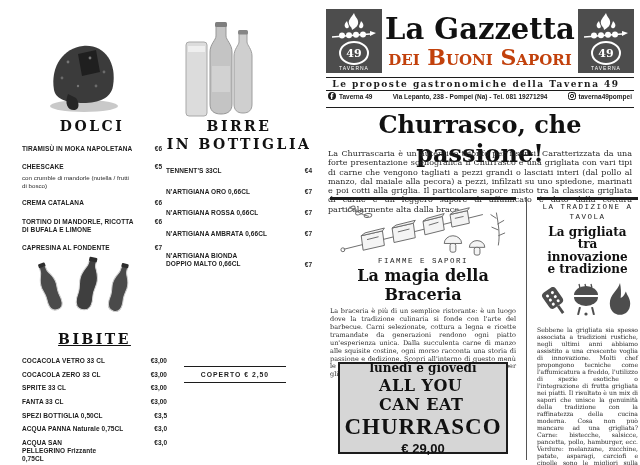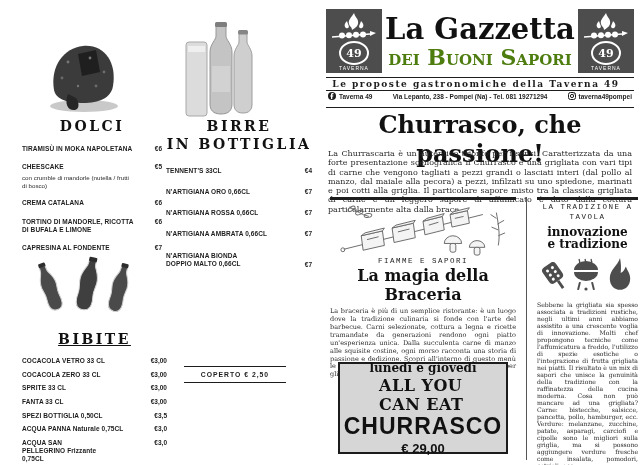--- a/index.html
+++ b/index.html
@@ -22,37 +22,37 @@
   .dolci-list .mi { margin-bottom:10px; }
   .birre-list .mi { margin-bottom:13px; }
   .bibite-list .mi { margin-bottom:5.5px; }
   .coperto { border-top:1px solid #1c1c1c; border-bottom:1px solid #1c1c1c; padding:4px 0; text-align:center; font-size:6.8px; font-weight:bold; letter-spacing:1px; }
 
   
   #page-right { position:absolute; left:320px; top:0; width:320px; height:465px; }
   .masthead { position:absolute; top:6px; left:6px; right:6px; height:70px; display:flex; align-items:center; justify-content:space-between; }
   .mast-center { flex:1; text-align:center; }
   .mast-l1 { font-family:"DejaVu Serif",serif; font-weight:bold; font-size:29px; line-height:1.0; color:#111; }
-  .mast-l2 { font-family:"DejaVu Serif",serif; font-weight:bold; font-variant:small-caps; font-size:22px; line-height:1.0; color:#4d7c0f; margin-top:2px; }
+  .mast-l2 { font-family:"DejaVu Serif",serif; font-weight:bold; font-variant:small-caps; font-size:22px; line-height:1.0; color:#c2410c; margin-top:2px; }
   .tagline { position:absolute; top:79px; left:0; right:8px; text-align:center; font-family:"DejaVu Serif",serif; font-weight:bold; font-size:9px; letter-spacing:1.5px; white-space:nowrap; }
   .contact { position:absolute; top:92px; left:8px; right:8px; display:flex; align-items:center; justify-content:space-between; font-size:6.5px; font-weight:bold; }
   .c-group { display:flex; align-items:center; gap:3px; }
   .headline { position:absolute; top:110px; left:0; right:0; text-align:center; font-family:"DejaVu Serif",serif; font-weight:bold; font-size:24px; color:#111; }
   .lead { position:absolute; top:149px; left:8px; right:8px; font-family:"DejaVu Serif",serif; font-size:8px; line-height:1.16; text-align:justify; color:#2a2a2a; }
   .vdiv { position:absolute; left:206px; top:197px; width:1px; height:263px; background:#555; }
 
   .braceria { position:absolute; left:10px; top:201px; width:186px; text-align:center; }
   .kicker { font-family:Liberation Mono, monospace; font-size:7.5px; letter-spacing:1.5px; color:#222; }
   .b-head { font-family:"DejaVu Serif",serif; font-weight:bold; font-size:16px; color:#111; margin-top:1px; }
   .b-body { font-family:"DejaVu Serif",serif; font-size:6.5px; line-height:1.22; text-align:justify; color:#2a2a2a; margin-top:4px; }
 
   .promo { position:absolute; left:18px; top:362px; width:170px; height:92px; background:#d6d6d6; border:2px solid #1c1c1c; display:flex; flex-direction:column; align-items:center; justify-content:center; gap:1px; }
   .promo-days { font-family:"DejaVu Serif",serif; font-weight:bold; font-size:12px; color:#111; }
   .promo-l1 { font-family:"DejaVu Serif",serif; font-weight:bold; font-size:16px; letter-spacing:0.5px; color:#111;padding-left:39px; }
-  .promo-l2 { font-family:Liberation Sans, sans-serif; font-weight:bold; font-size:23px; letter-spacing:1px; color:#111; line-height:1; }
+  .promo-l2 { font-family:Liberation Serif, serif; font-weight:bold; font-size:23px; letter-spacing:1px; color:#111; line-height:1; }
   .promo-price { font-family:"Liberation Sans",sans-serif; font-weight:bold; font-size:13px; color:#111; margin-top:2px; }
 
   .sidebar { position:absolute; left:217px; top:203px; width:101px; text-align:center; }
   .sb-head { font-family:"DejaVu Serif",serif; font-weight:bold; font-size:12px; line-height:1.05; color:#111; margin-top:3px; }
   .sb-icons { display:flex; align-items:flex-end; justify-content:center; gap:4px; margin:7px 0 9px 0; }
   .sb-body { font-family:"DejaVu Serif",serif; font-size:6.1px; line-height:1.15; text-align:justify; color:#2a2a2a; }
 </style>
 </head>
 <body>
 
@@ -298,20 +298,21 @@
   <div class="promo">
     <div class="promo-days">lunedì e giovedì</div>
     <div class="promo-l1">ALL YOU CAN EAT</div>
     <div class="promo-l2">CHURRASCO</div>
     <div class="promo-price">€ 29,00</div>
   </div>
 
   <div class="sidebar">
     <div class="kicker" style="line-height:1.3;">LA TRADIZIONE A TAVOLA</div>
     <div class="sb-head">
+      <div>La grigliata tra</div>
       <div>innovazione</div>
       <div>e tradizione</div>
     </div>
     <div class="sb-icons">
       <svg width="26" height="30" viewBox="0 0 26 30">
         <g transform="rotate(-35 13 13)" fill="#4d4d4d">
           <rect x="5" y="1" width="16" height="19" rx="4"></rect>
           <circle cx="10" cy="6" r="1.5" fill="#fff"></circle>
             <circle cx="16" cy="6" r="1.5" fill="#fff"></circle>
           <circle cx="10" cy="11" r="1.5" fill="#fff"></circle>

